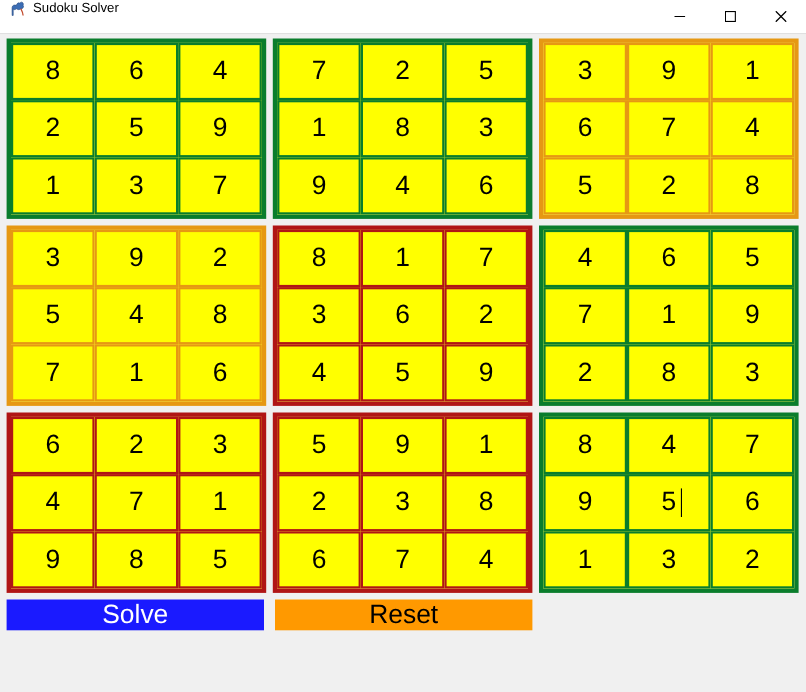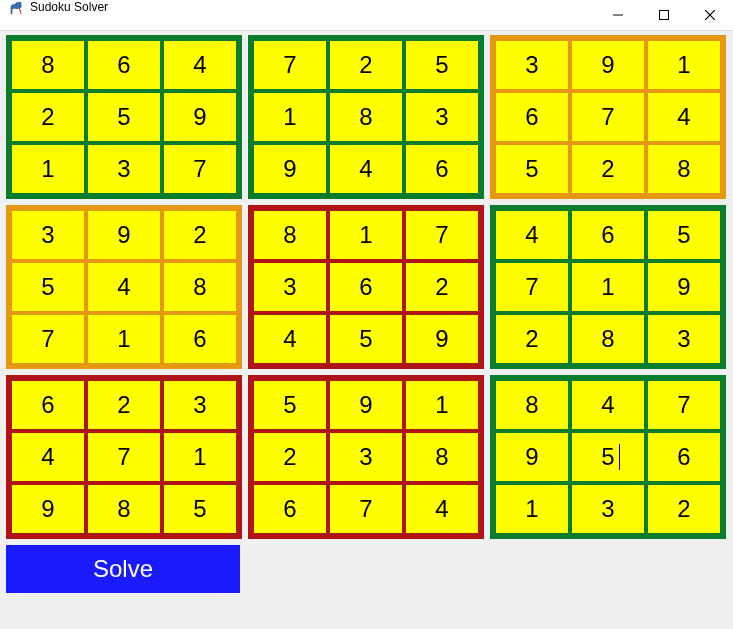--- a/index.html
+++ b/index.html
@@ -91,21 +91,21 @@
     right: calc(50% - 12px);
   }
 
   .button-row {
     display: flex;
     gap: 10px;
     margin-top: 6px;
   }
   .btn {
     width: 234px;
-    height: 48px;
+    height: 28px;
     display: flex;
     align-items: center;
     justify-content: center;
     font-size: 24px;
     border: none;
   }
   .btn-solve { background: #1a1aff; color: #fff; }
   .btn-reset { background: #ff9900; color: #000; }
 </style>
 </head>
@@ -236,14 +236,15 @@
         <div class="cell">5<span class="caret"></span></div>
         <div class="cell">6</div>
         <div class="cell">1</div>
         <div class="cell">3</div>
         <div class="cell">2</div>
       </div>
     </div>
 
   <div class="button-row">
     <div class="btn btn-solve">Solve</div>
+    <div class="btn btn-reset">Reset</div>
   </div>
 </div>
 
 </body></html>

